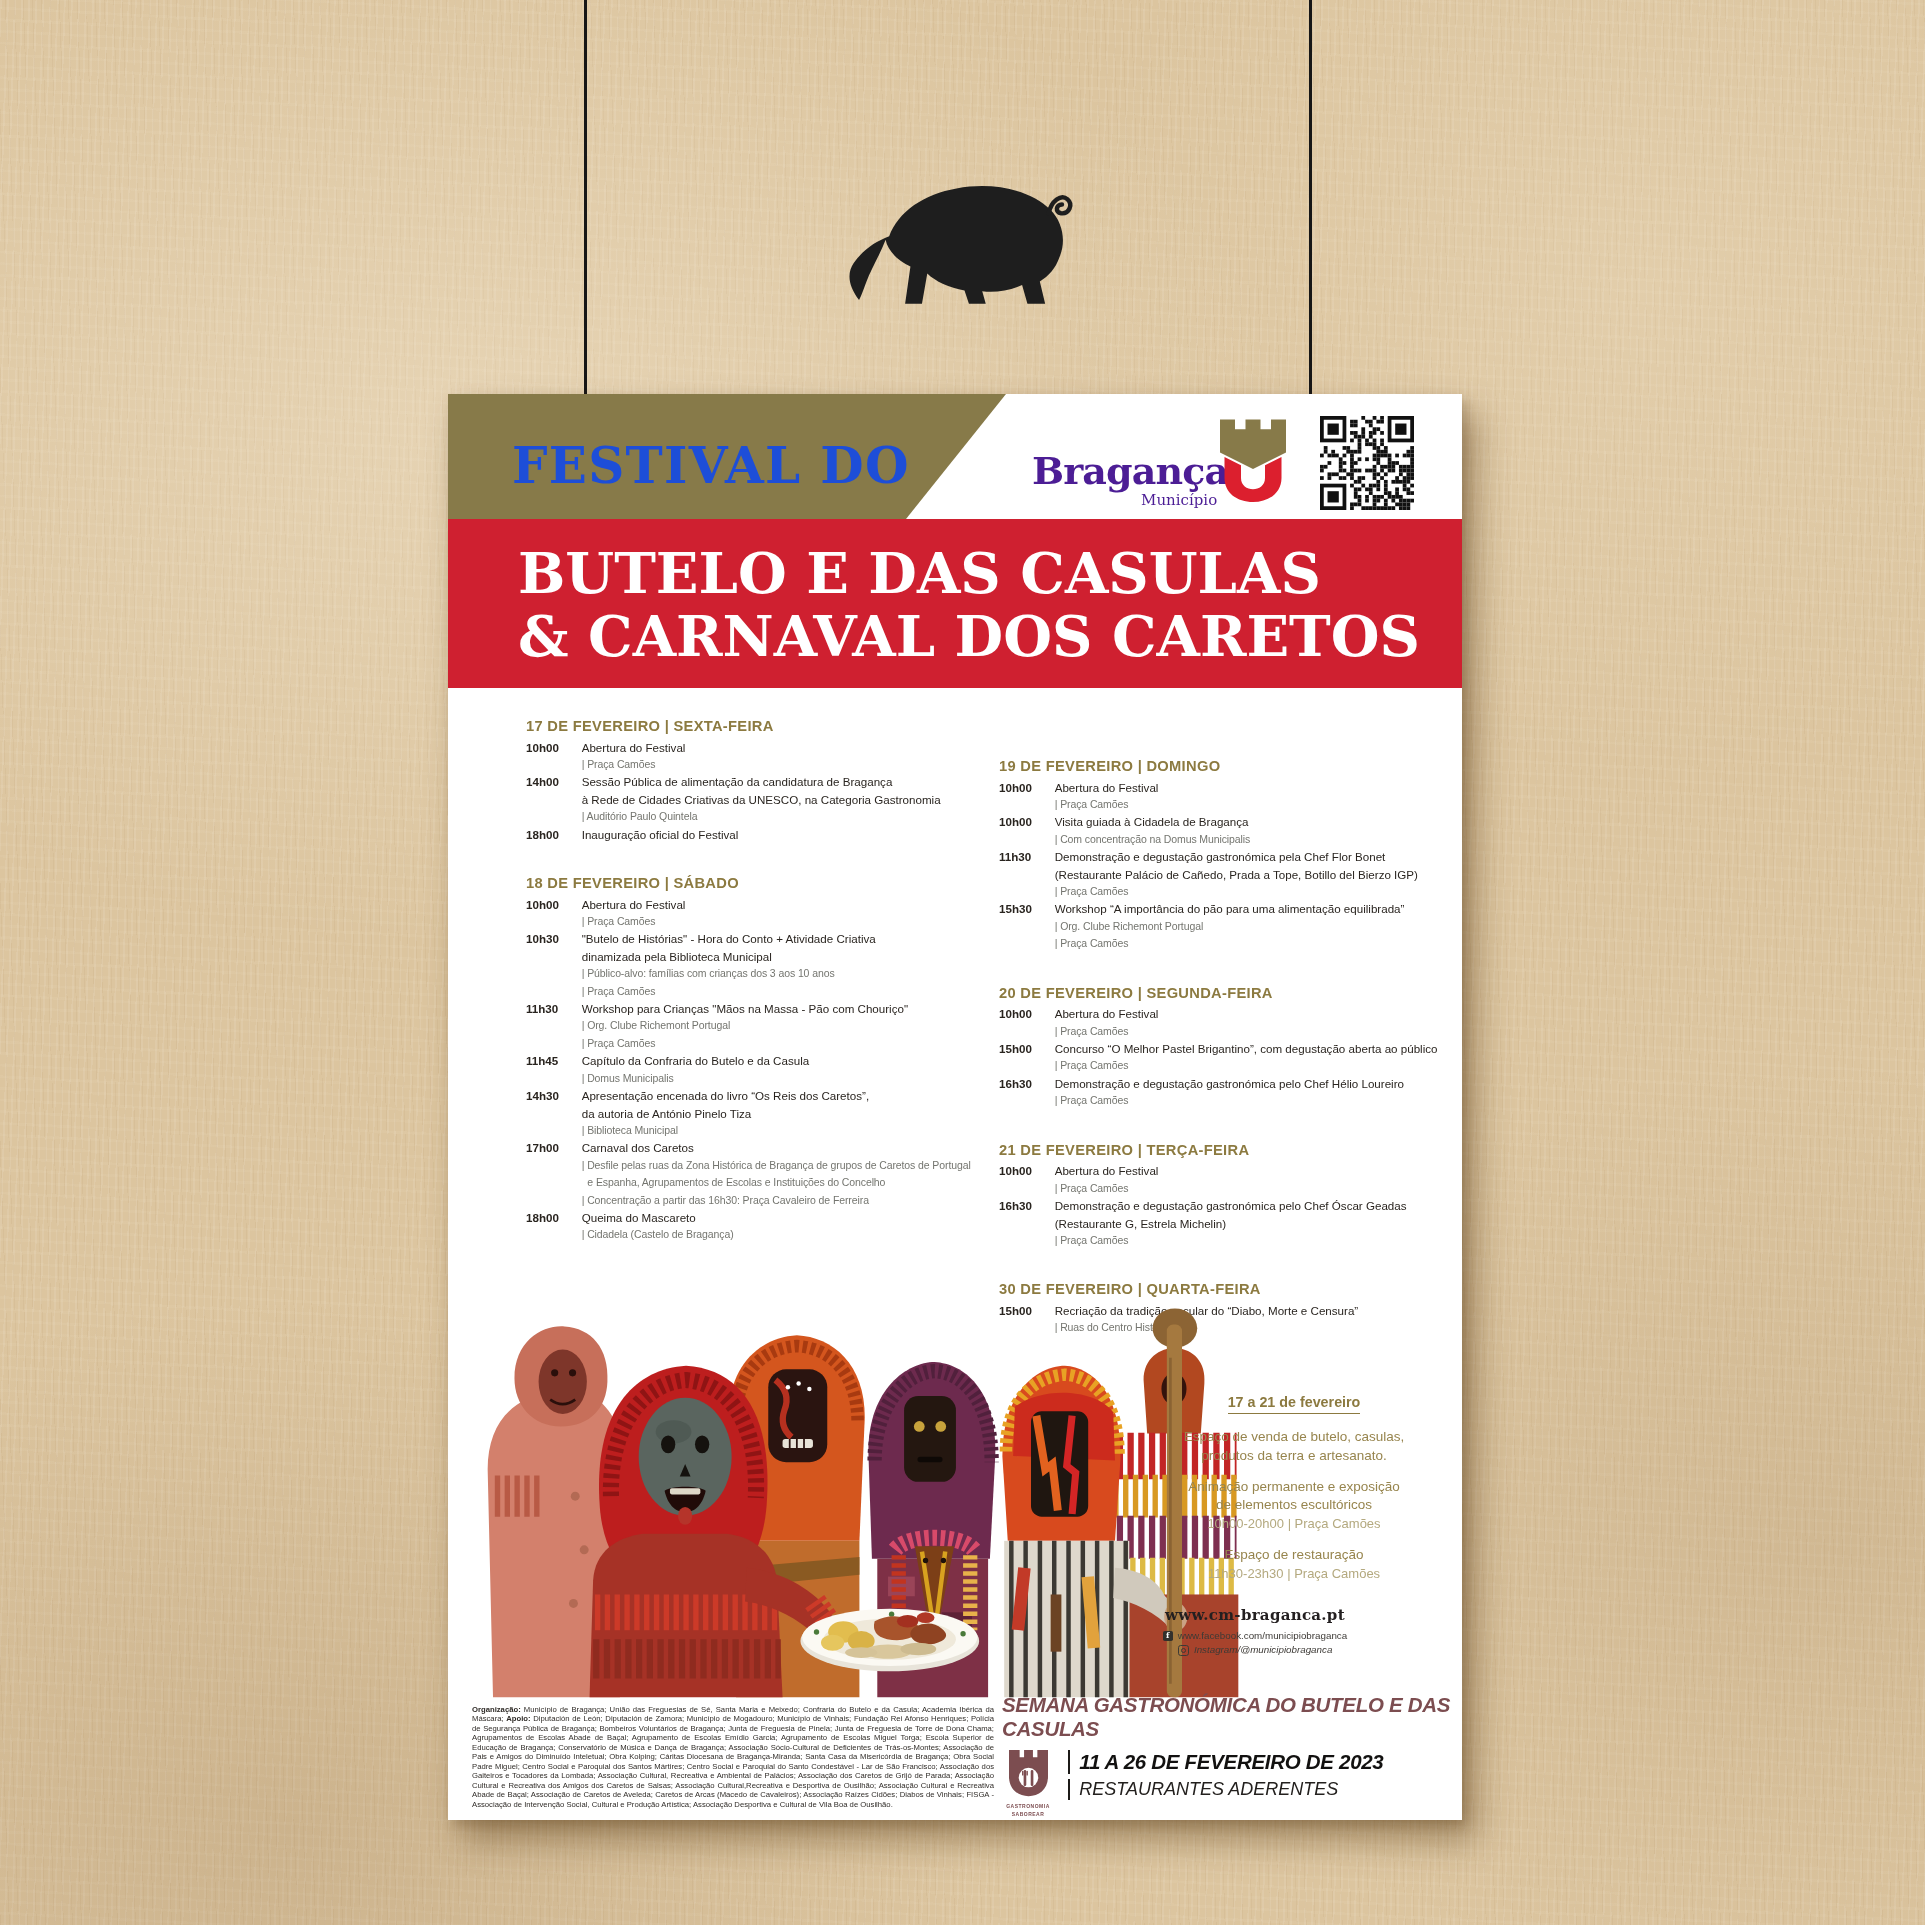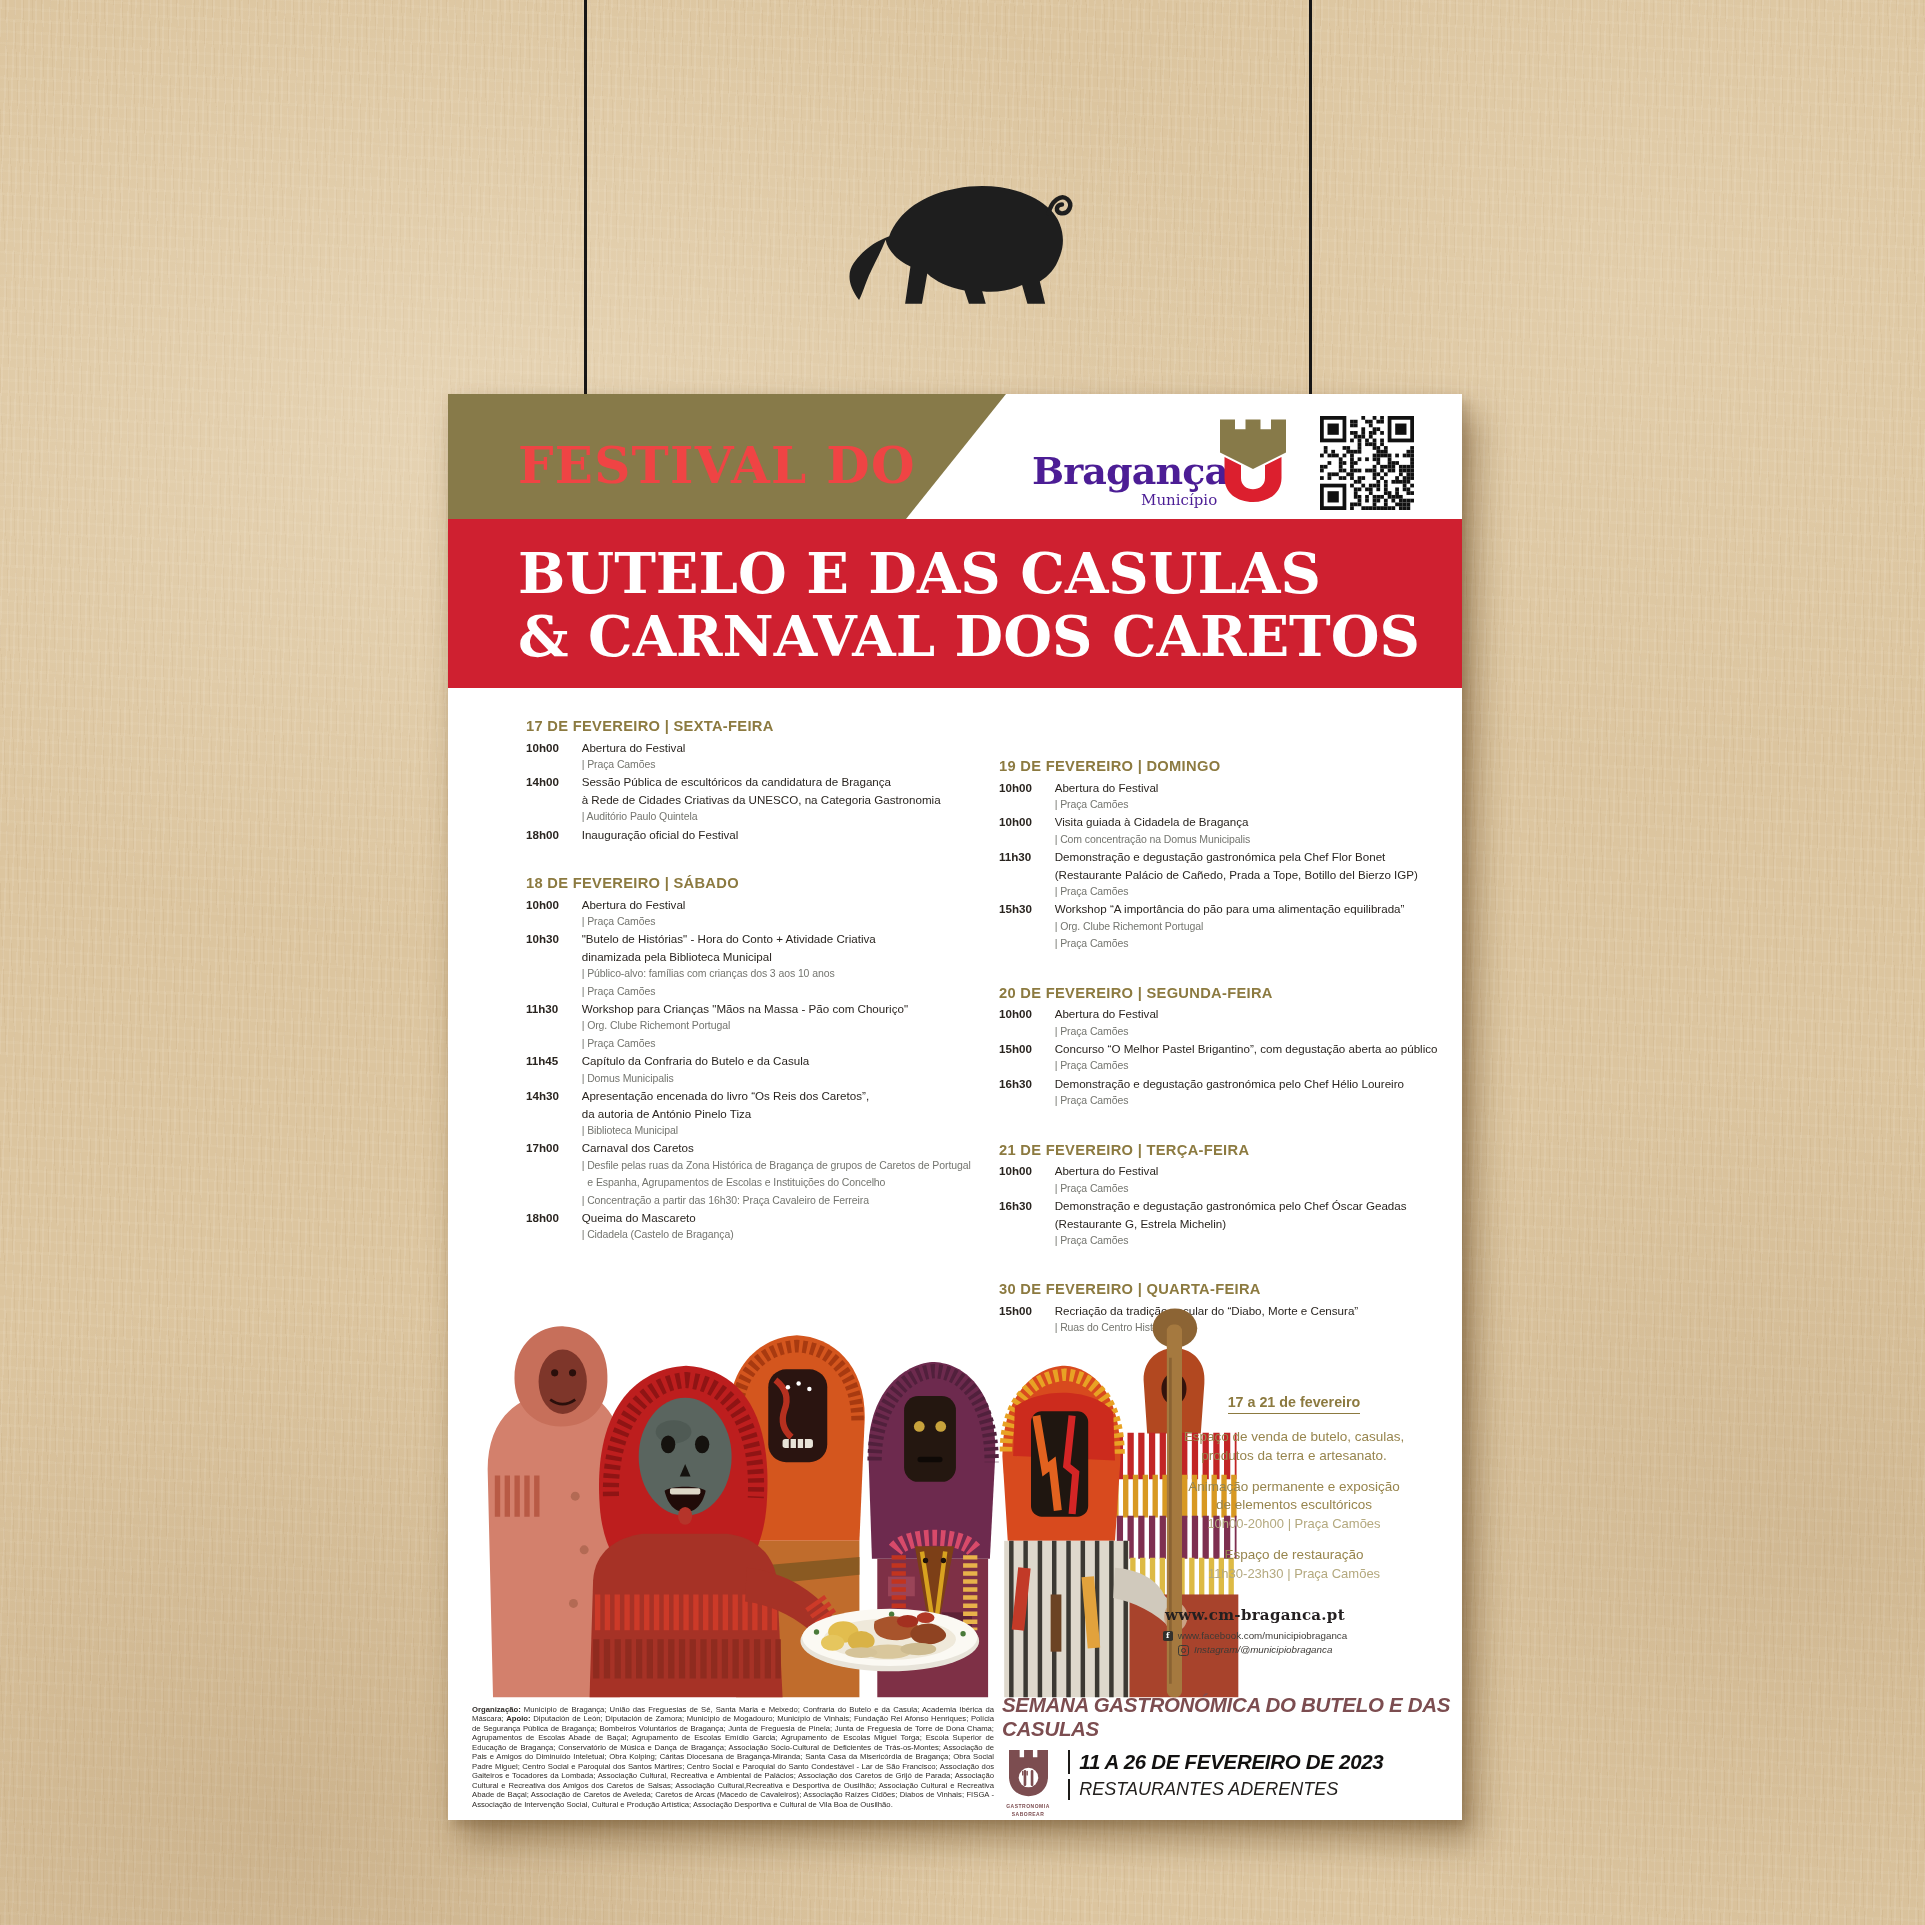--- a/index.html
+++ b/index.html
@@ -18,22 +18,22 @@
   .string.left{left:584px;}
   .string.right{left:1309px;}
   .pig{position:absolute;left:836px;top:150px;width:257px;height:162px;}
 
   .poster{position:absolute;left:448px;top:394px;width:1014px;height:1426px;background:#ffffff;
     box-shadow:14.3px 19.6px 32px rgba(92,62,25,.45), 4.5px 6.2px 10.7px rgba(92,62,25,.28);}
 
   
   .gold-band{position:absolute;left:0;top:0;width:100%;height:125px;background:#877a49;
     clip-path:polygon(0 0, 558px 0, 458px 125px, 0 125px);}
-  .kicker{position:absolute;left:70px;top:45px;font:700 50px/53px "DejaVu Serif", serif;
-    color:#ef4444;letter-spacing:1.3px;}
+  .kicker{position:absolute;left:64px;top:45px;font:700 50px/53px "DejaVu Serif", serif;
+    color:#1d4ed8;letter-spacing:1.3px;}
   .logo{position:absolute;left:584px;top:57px;width:187px;text-align:right;color:#4c1d95;}
   .logo-name{font:700 38px/39px "DejaVu Serif", serif;letter-spacing:-0.9px;}
   .logo-sub{font:400 15px/17px "DejaVu Serif", serif;margin-top:1.8px;padding-right:1.8px;}
   .castle{position:absolute;left:772px;top:24px;width:66px;height:87px;}
   .qr{position:absolute;left:872px;top:22px;width:94px;height:94px;}
 
   
   .banner{position:absolute;left:0;top:125px;width:100%;height:169px;background:#cf2030;
     box-sizing:border-box;padding:23px 0 0 70px;color:#ffffff;}
   .banner .line{font:700 56px/63px "DejaVu Serif", serif;letter-spacing:0;}
@@ -348,21 +348,21 @@
           <div class="event">
             <span class="time">10h00</span>
             <div class="rows">
               <div class="row m">Abertura do Festival</div>
               <div class="row s">| Praça Camões</div>
             </div>
           </div>
           <div class="event">
             <span class="time">14h00</span>
             <div class="rows">
-              <div class="row m">Sessão Pública de escultóricos da candidatura de Bragança</div>
+              <div class="row m">Sessão Pública de alimentação da candidatura de Bragança</div>
               <div class="row m">à Rede de Cidades Criativas da UNESCO, na Categoria Gastronomia</div>
               <div class="row s">| Auditório Paulo Quintela</div>
             </div>
           </div>
           <div class="event">
             <span class="time">18h00</span>
             <div class="rows">
               <div class="row m">Inauguração oficial do Festival</div>
             </div>
           </div>

